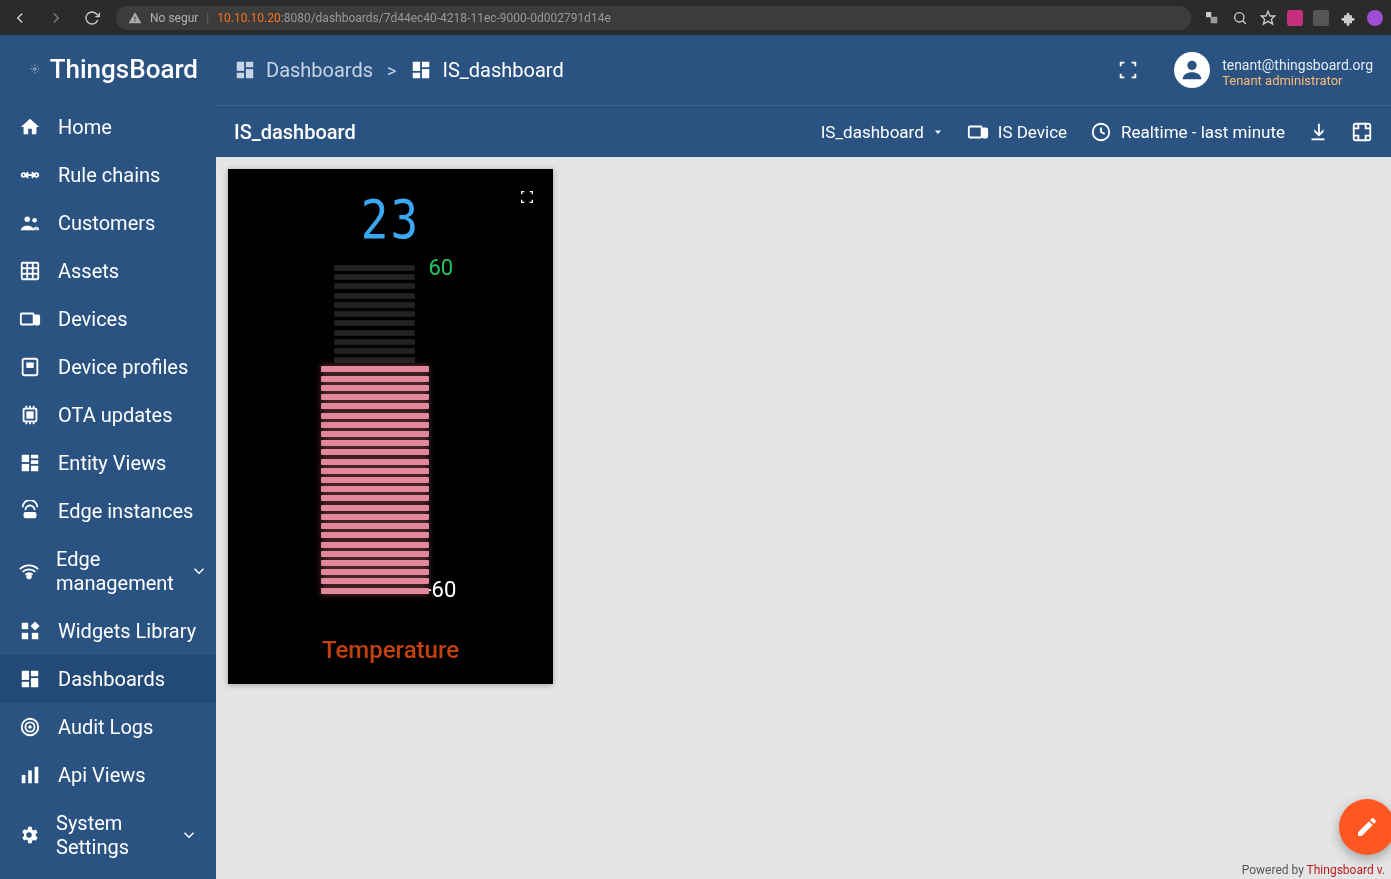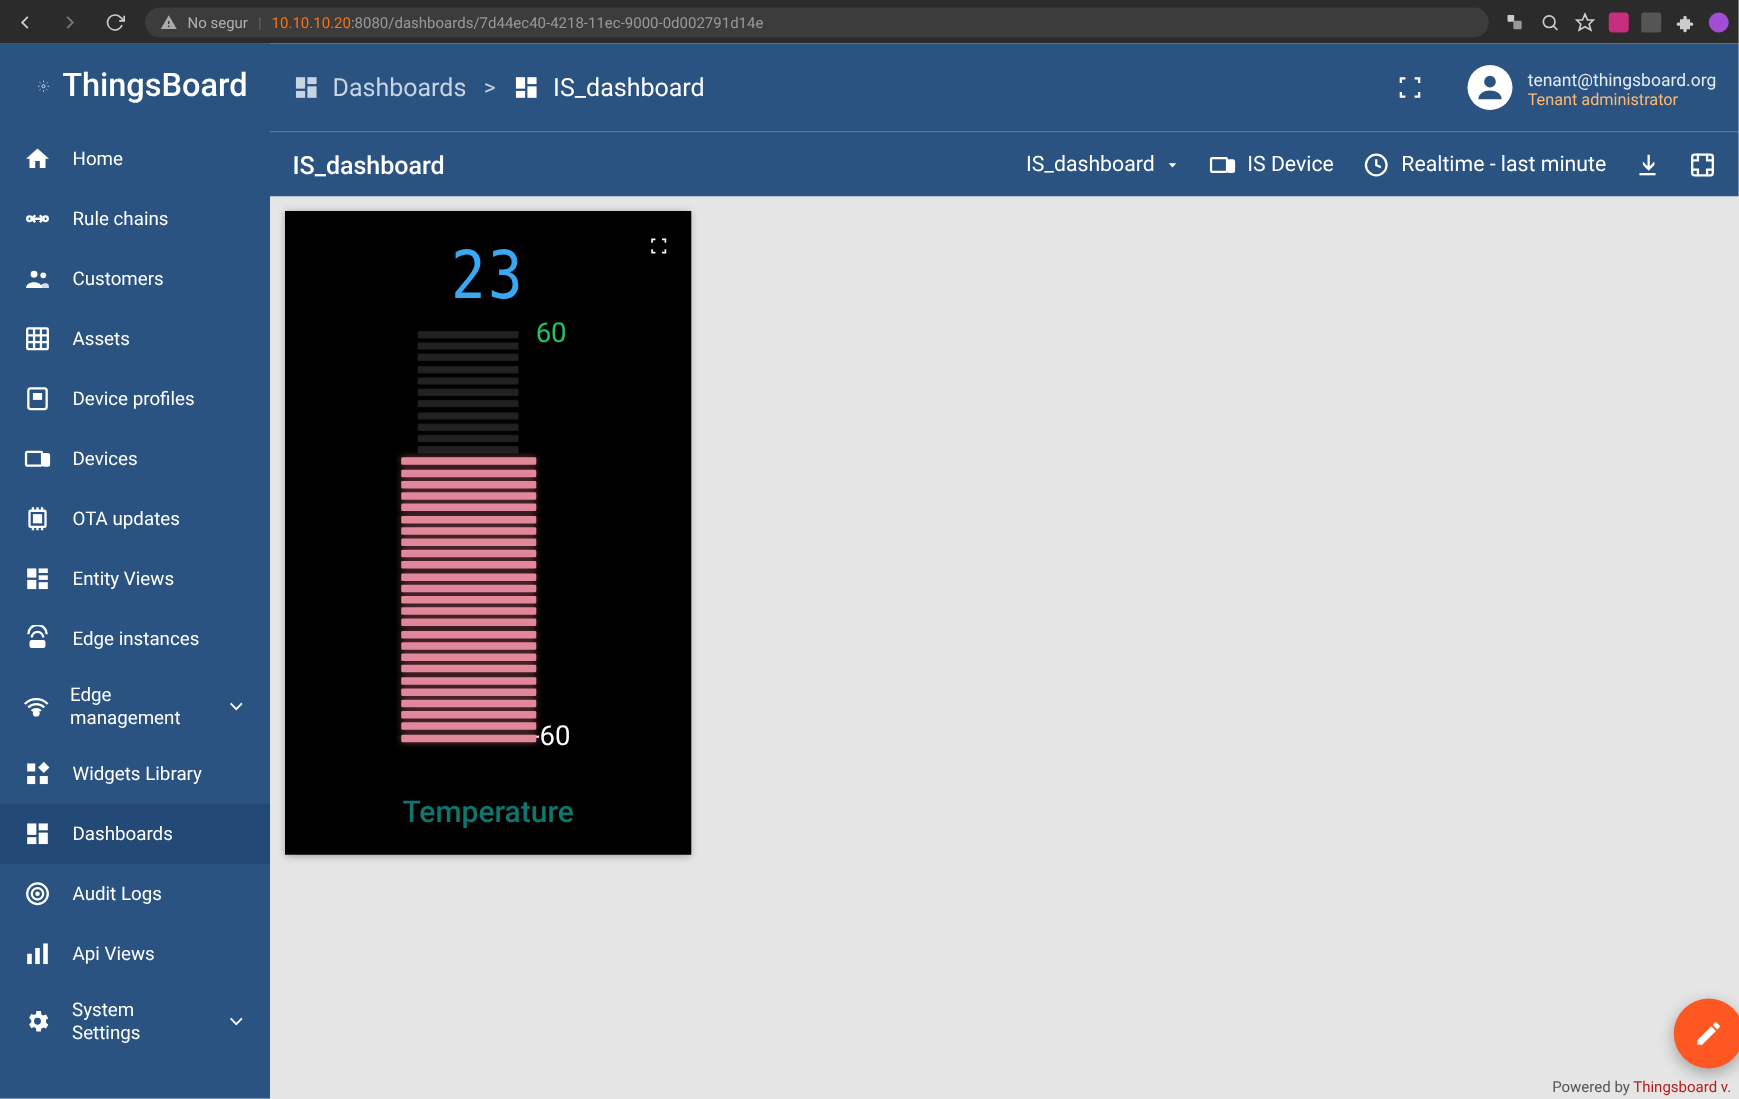--- a/index.html
+++ b/index.html
@@ -12,21 +12,21 @@
 .url-host { color: #f97316; }
 .url-path { color: #999; }
 .chrome-icons { display: flex; gap: 10px; align-items: center; }
 .chrome-icon { width: 18px; height: 18px; display: flex; align-items: center; justify-content: center; color: #ccc; }
 
 
 .app { display: flex; height: calc(100% - 35px); }
 .sidebar { width: 216px; background: #2a5382; color: #fff; display: flex; flex-direction: column; overflow-y: auto; }
 .logo-row { display: flex; align-items: center; gap: 10px; padding: 14px 18px 14px 30px; font-size: 26px; font-weight: 500; }
 .nav { display: flex; flex-direction: column; }
-.nav-item { display: flex; align-items: center; gap: 16px; padding: 12px 18px; font-size: 15px; color: #fff; cursor: pointer; }
+.nav-item { display: flex; align-items: center; gap: 16px; padding: 12px 18px; font-size: 20px; color: #fff; cursor: pointer; }
 .nav-item.active { background: #234976; }
 .nav-item .nav-icon { width: 24px; height: 24px; display: flex; align-items: center; justify-content: center; }
 .nav-item .chev { margin-left: auto; }
 
 .main { flex: 1; display: flex; flex-direction: column; background: #e5e5e5; min-width: 0; position: relative; }
 
 
 .header1 { height: 70px; background: #2a5382; display: flex; align-items: center; padding: 0 18px; gap: 14px; color: #fff; }
 .breadcrumb-item { display: flex; align-items: center; gap: 10px; font-size: 20px; color: #c7d4e4; }
 .breadcrumb-sep { color: #c7d4e4; font-size: 18px; }
@@ -51,21 +51,21 @@
 .widget-card { position: absolute; top: 12px; left: 12px; width: 325px; height: 515px; background: #000; box-shadow: 0 1px 6px rgba(0,0,0,0.3); display: flex; flex-direction: column; align-items: center; }
 .widget-expand { position: absolute; top: 20px; right: 18px; color: #fff; cursor: pointer; }
 .gauge-value { font-family: "Digital", monospace; font-size: 46px; color: #3aa7f2; margin-top: 24px; letter-spacing: 2px; transform: scaleY(1.15); font-weight: 300; }
 .gauge-wrap { position: relative; width: 200px; flex: 1; display: flex; align-items: center; justify-content: center; }
 .bar-area { position: absolute; left: 30px; right: 62px; top: 18px; bottom: 28px; display: flex; flex-direction: column; gap: 3px; justify-content: space-between; }
 .seg { height: 6px; border-radius: 1px; }
 .seg.off { background: #222; box-shadow: 0 0 1px #000 inset; width: 75%; align-self: center; }
 .seg.on { background: #e2889b; box-shadow: 0 0 6px rgba(235,120,140,0.5); width: 100%; }
 .scale-top { position: absolute; left: 138px; top: 8px; color: #22c55e; font-size: 22px; }
 .scale-bot { position: absolute; left: 135px; bottom: 20px; color: #fff; font-size: 22px; }
-.widget-title { color: #0f766e; font-size: 24px; font-weight: 500; padding: 14px 0 20px; }
+.widget-title { color: #c2410c; font-size: 24px; font-weight: 500; padding: 14px 0 20px; }
 
 
 .footer { position: absolute; bottom: 2px; right: 6px; font-size: 12px; color: #555; }
 .footer a { color: #b91c1c; text-decoration: none; }
 
 
 .fab { position: absolute; bottom: 24px; right: -4px; width: 56px; height: 56px; background: #ff5722; border-radius: 50%; display: flex; align-items: center; justify-content: center; box-shadow: 0 4px 12px rgba(0,0,0,0.3); cursor: pointer; }
 .fab svg { fill: #fff; }
 
 svg { display: block; }
@@ -180,34 +180,34 @@
               <line x1="3" y1="15" x2="21" y2="15"></line>
               <line x1="9" y1="3" x2="9" y2="21"></line>
               <line x1="15" y1="3" x2="15" y2="21"></line>
             </svg>
           </span>
         <span>Assets</span>
       </div>
       <div class="nav-item">
         <span class="nav-icon">
             <svg width="22" height="22" viewBox="0 0 24 24" fill="none" stroke="#fff" stroke-width="2">
+              <rect x="2" y="6" width="14" height="12" rx="1"></rect>
+              <rect x="17" y="8" width="5" height="10" rx="1" fill="#fff"></rect>
+            </svg>
+          </span>
+        <span>Devices</span>
+      </div>
+      <div class="nav-item">
+        <span class="nav-icon">
+            <svg width="22" height="22" viewBox="0 0 24 24" fill="none" stroke="#fff" stroke-width="2">
               <rect x="4" y="3" width="16" height="18" rx="2"></rect>
               <rect x="9" y="8" width="6" height="4" fill="#fff"></rect>
             </svg>
           </span>
         <span>Device profiles</span>
-      </div>
-      <div class="nav-item">
-        <span class="nav-icon">
-            <svg width="22" height="22" viewBox="0 0 24 24" fill="none" stroke="#fff" stroke-width="2">
-              <rect x="2" y="6" width="14" height="12" rx="1"></rect>
-              <rect x="17" y="8" width="5" height="10" rx="1" fill="#fff"></rect>
-            </svg>
-          </span>
-        <span>Devices</span>
       </div>
       <div class="nav-item">
         <span class="nav-icon">
             <svg width="22" height="22" viewBox="0 0 24 24" fill="none" stroke="#fff" stroke-width="2">
               <rect x="5" y="5" width="14" height="14" rx="1"></rect>
               <rect x="9" y="9" width="6" height="6" fill="#fff"></rect>
               <line x1="8" y1="2" x2="8" y2="5"></line>
               <line x1="12" y1="2" x2="12" y2="5"></line>
               <line x1="16" y1="2" x2="16" y2="5"></line>
               <line x1="8" y1="19" x2="8" y2="22"></line>

